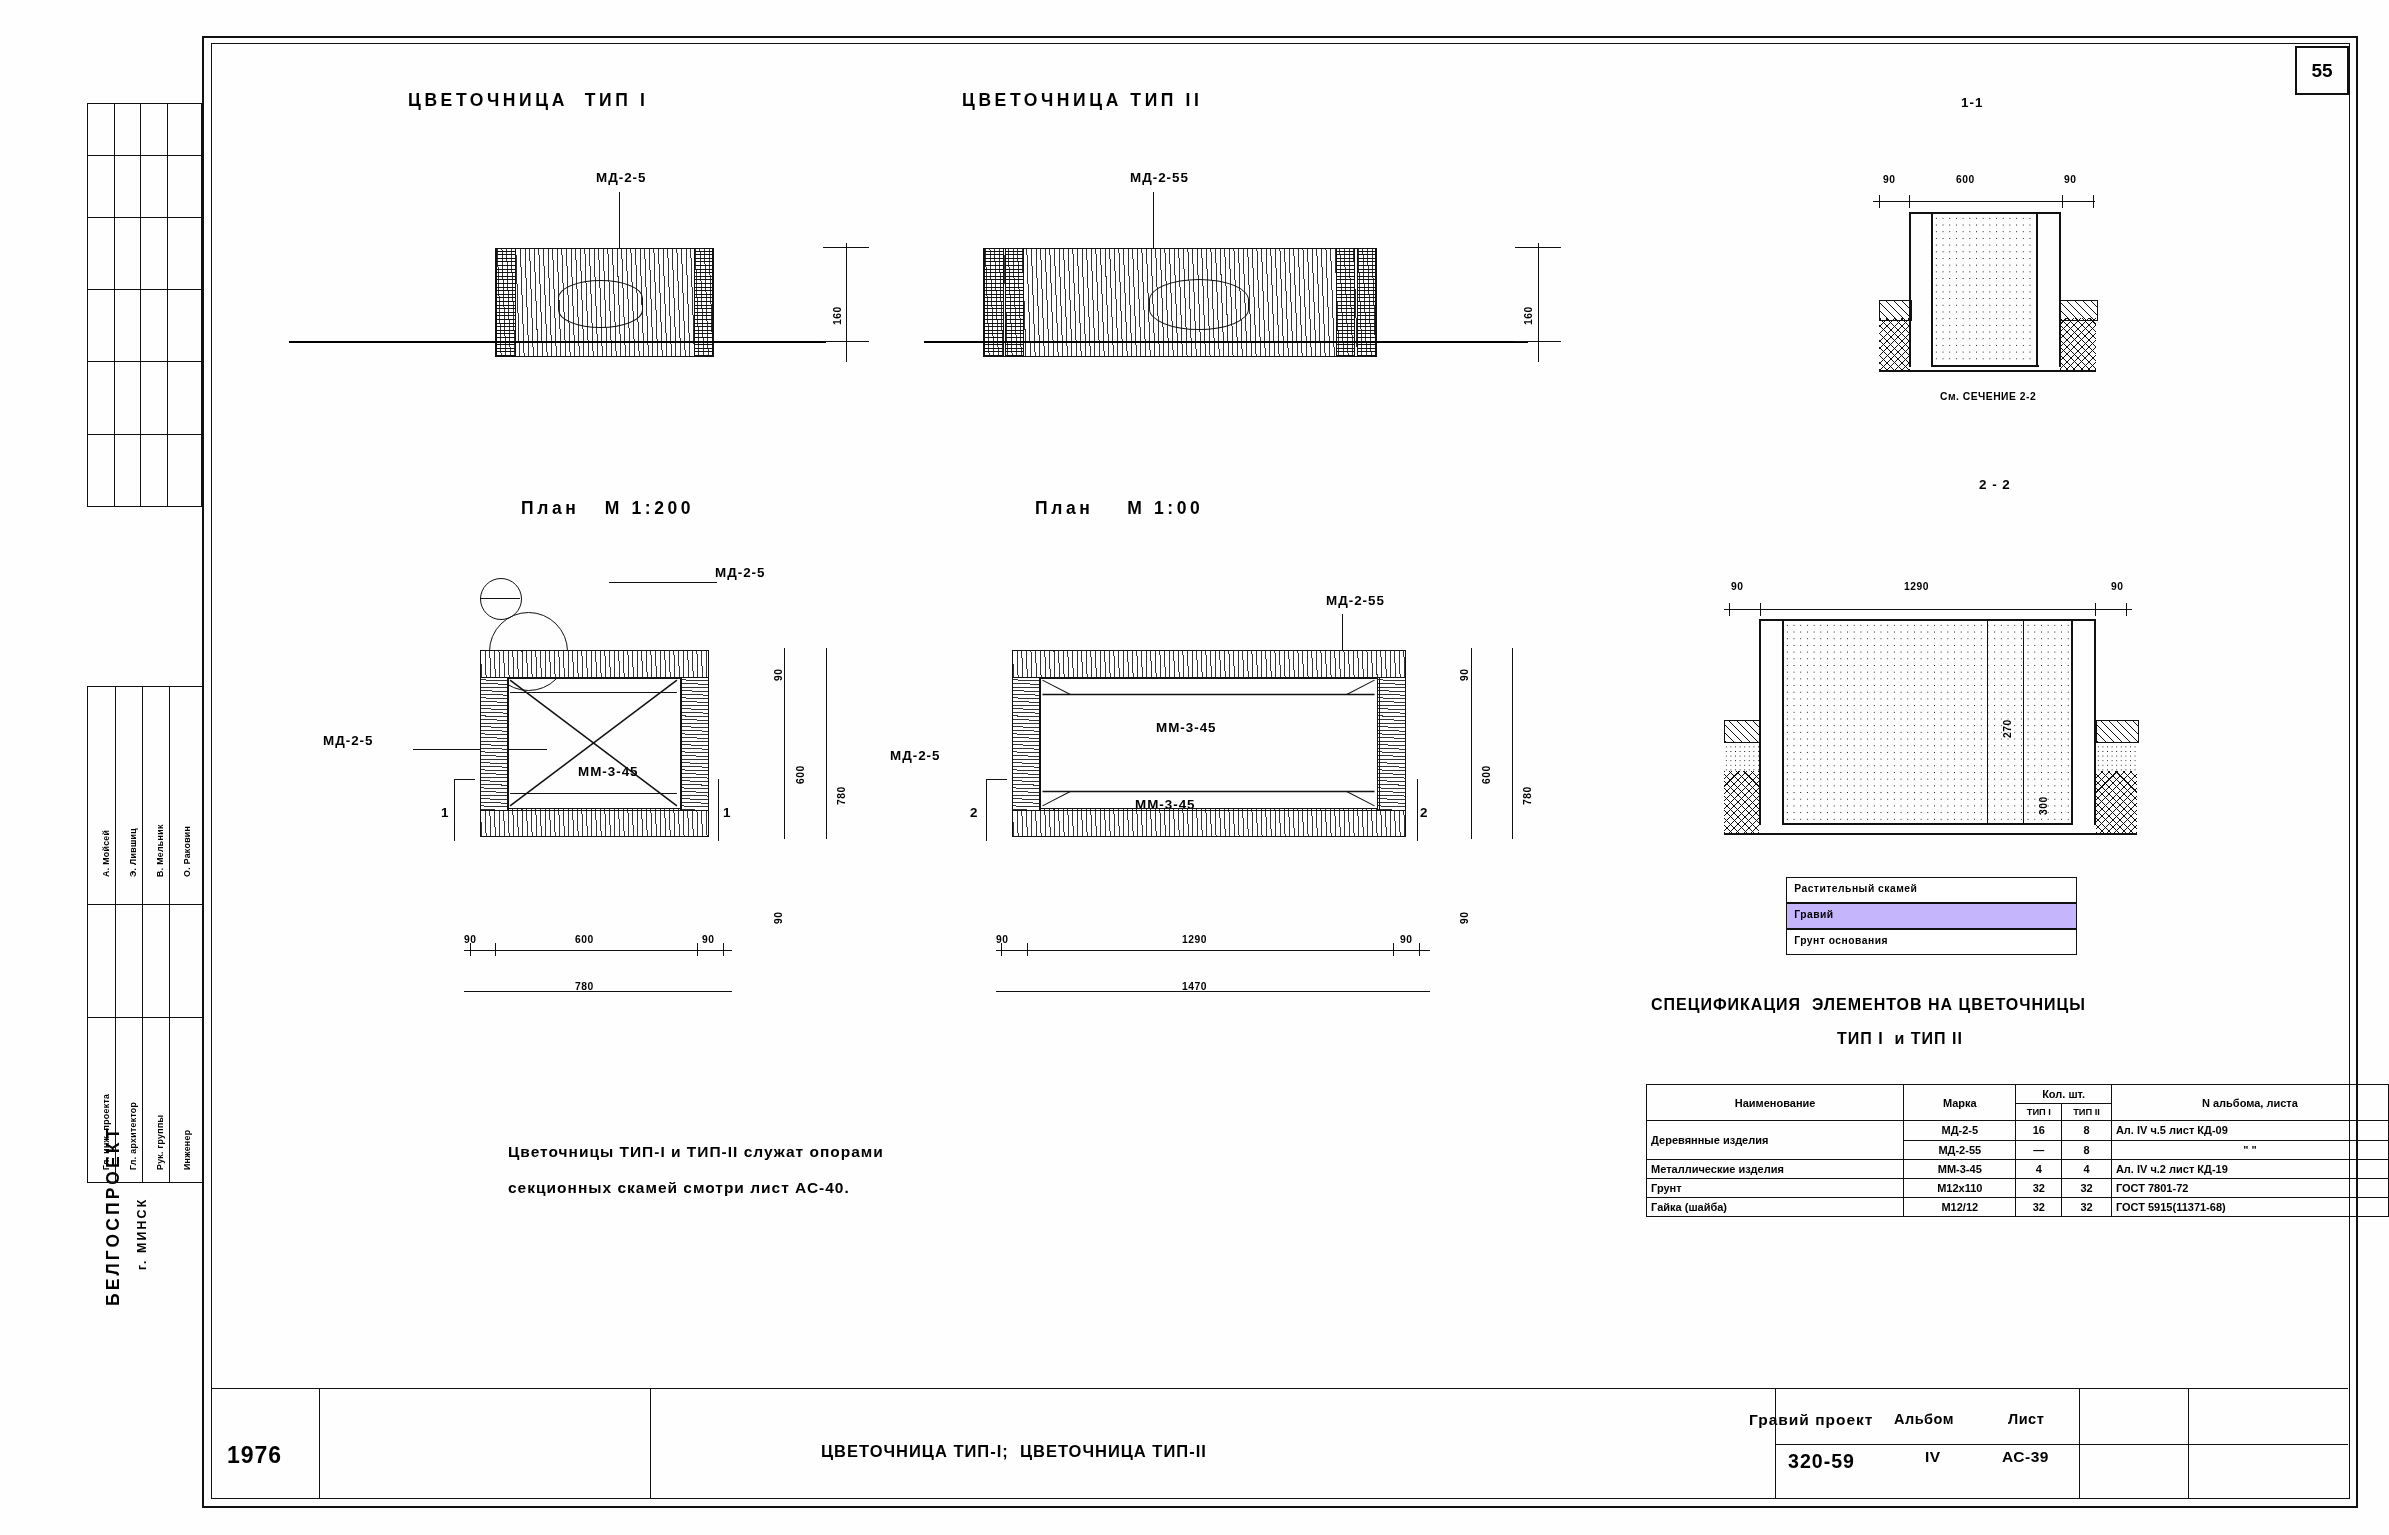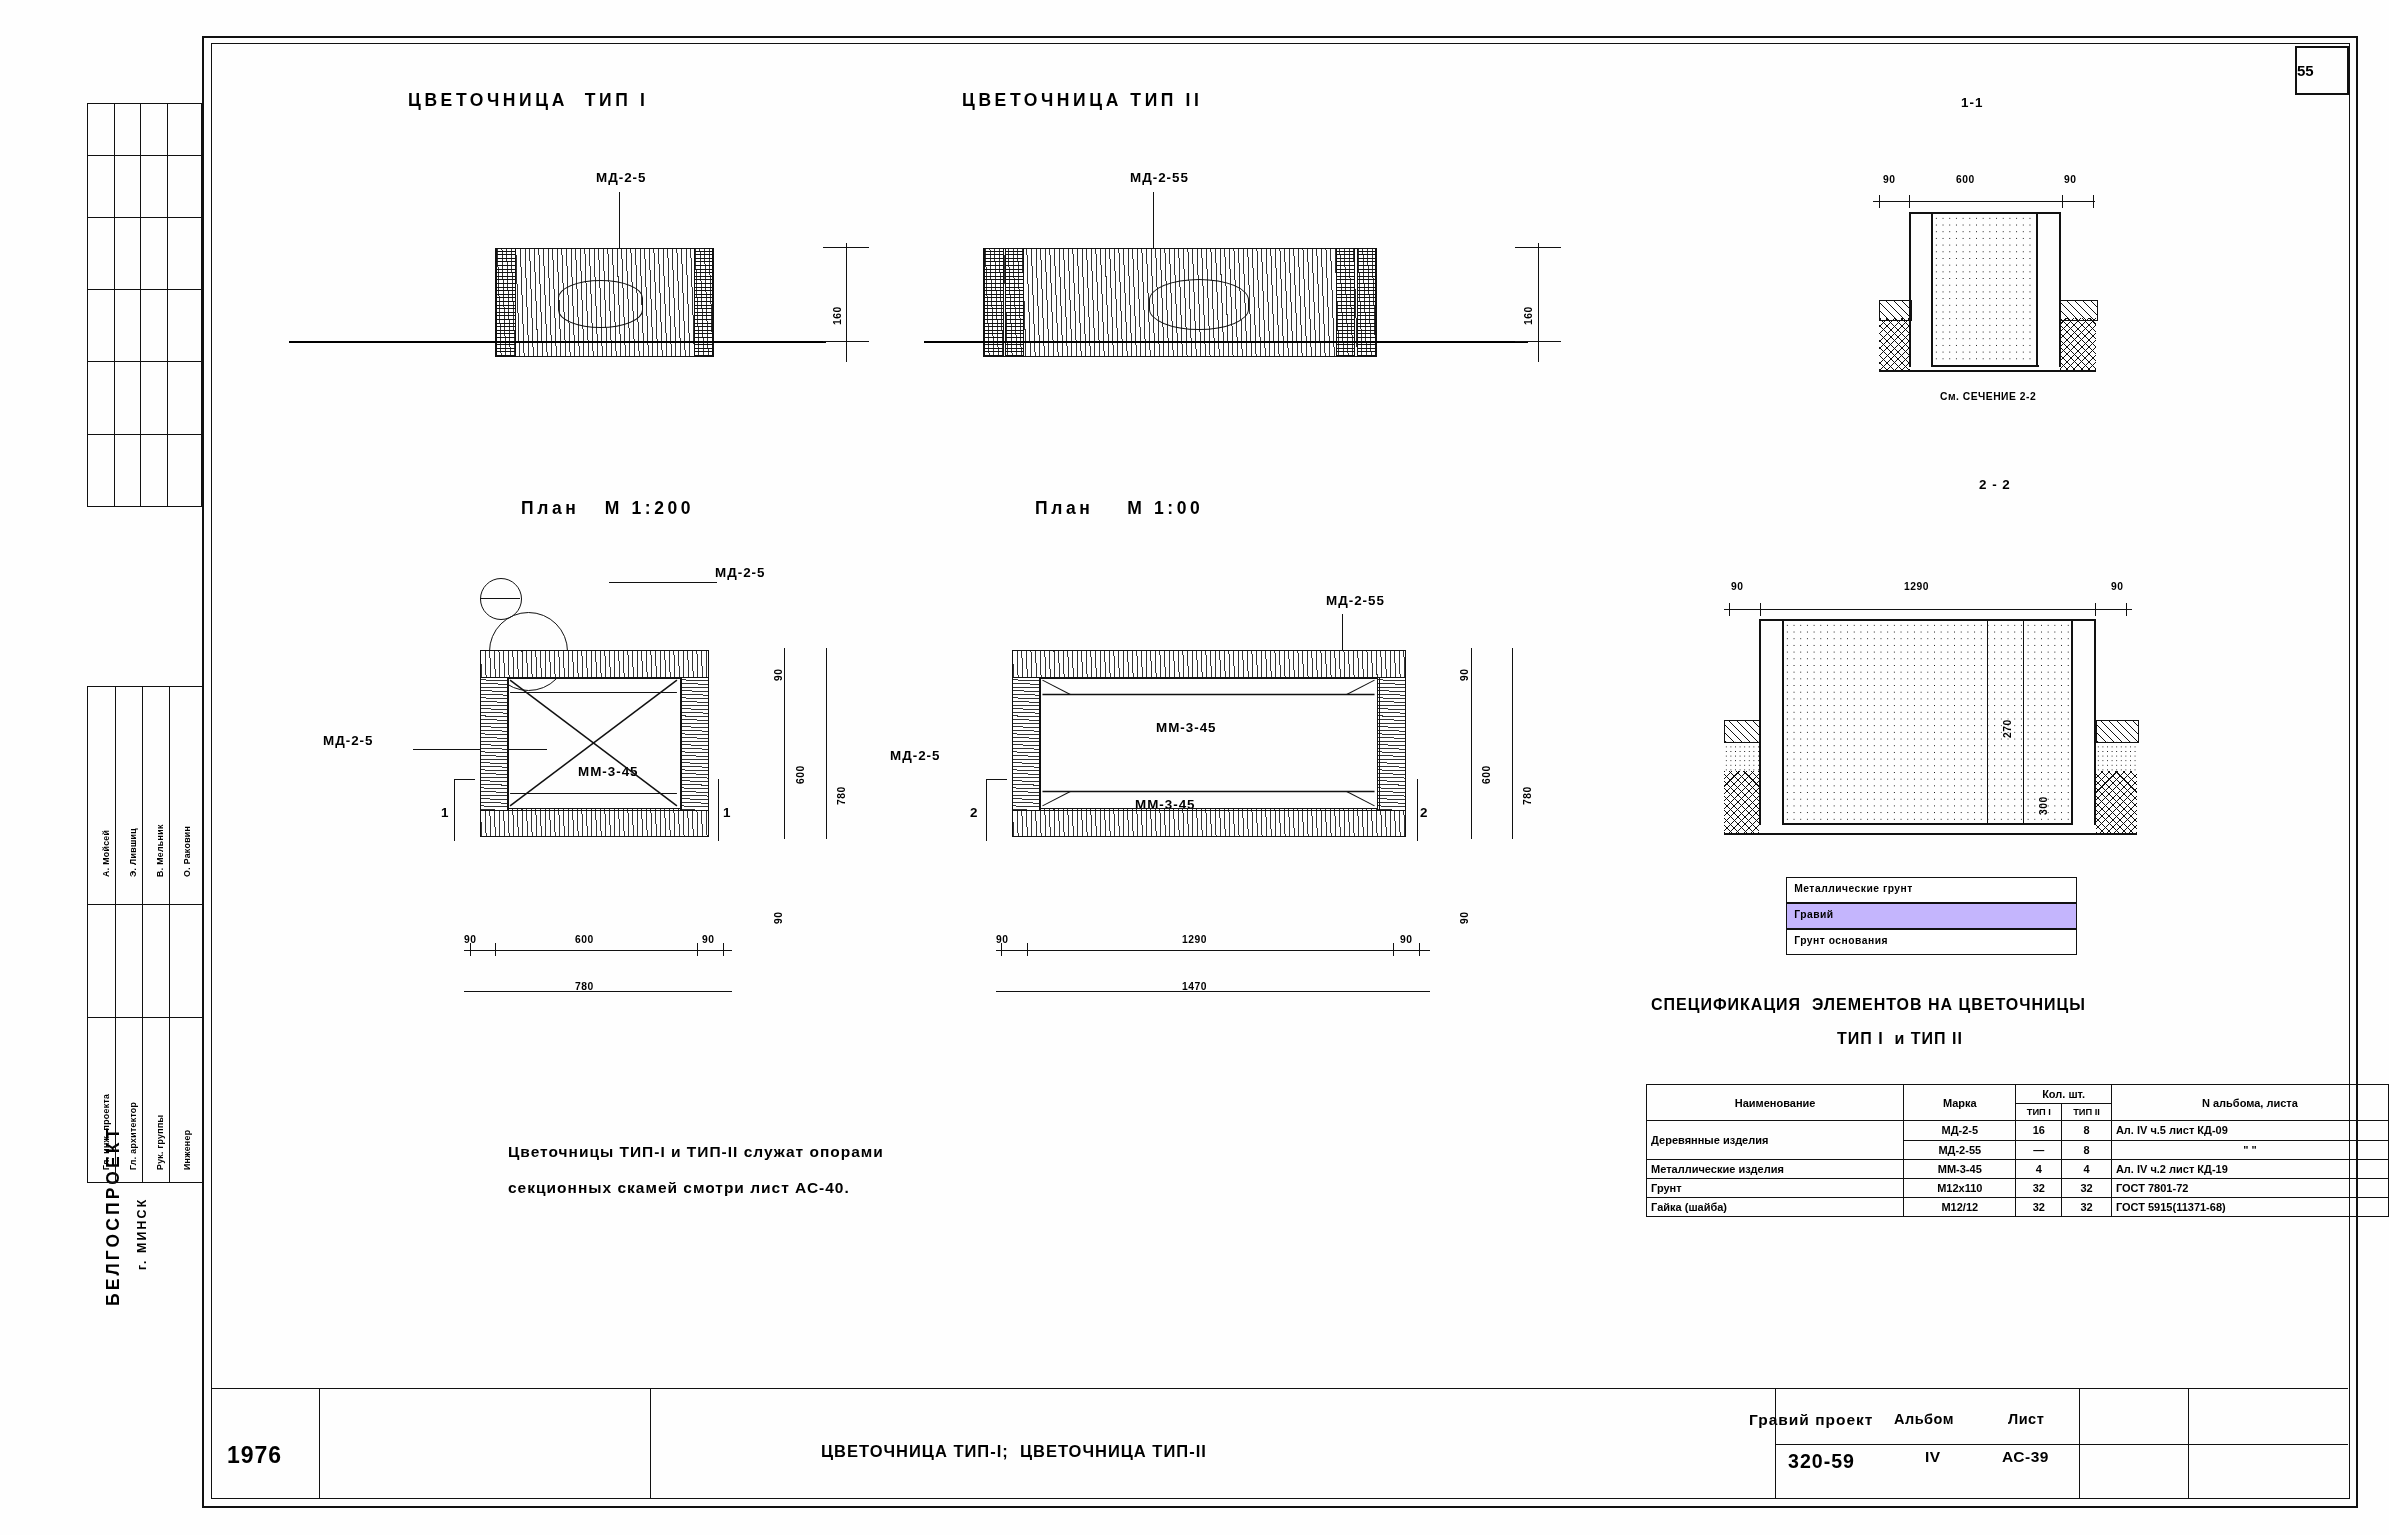--- a/index.html
+++ b/index.html
@@ -40,21 +40,21 @@
   .spec td,.spec th{border:1px solid #111;padding:3.1px 4.1px;text-align:center;white-space:nowrap;}
   .spec th{font-size:11px;}
   .spec td.l{text-align:left;}
   
   .tb{position:absolute;left:211px;top:1388px;width:2137px;height:109px;border-top:1.5px solid #111;}
   .tbcell{position:absolute;border-left:1.5px solid #111;height:109px;}
   
   .stampcol{position:absolute;left:87px;top:686px;width:115px;height:495px;border:1.5px solid #111;}
   .stamprow{position:absolute;border-right:1px solid #111;top:0;bottom:0;}
   .pagebox{position:absolute;left:2295px;top:46px;width:50px;height:45px;border:2.1px solid #111;
-     display:flex;align-items:center;justify-content:flex-start;font-size:15px;font-weight:bold;}
+     display:flex;align-items:center;justify-content:center;font-size:19px;font-weight:bold;}
   .tick{position:absolute;width:1px;height:13.4px;background:#111;}
   .circle{position:absolute;border:1.5px solid #111;border-radius:50%;}
 </style>
 </head>
 <body>
 
 <div class="sheet">
 
   <div class="frame-outer"></div>
   <div class="frame-inner"></div>
@@ -322,21 +322,21 @@
     <div class="dots" style="position:absolute;left:60px;top:3.1px;width:287px;height:200px;"></div>
     <div class="ln hl" style="left:0;top:214px;width:413px;height:1.5px;"></div>
 
     <div class="ln vl" style="left:263px;top:0;height:206px;"></div>
     <div class="ln vl" style="left:299px;top:0;height:206px;"></div>
   </div>
   <div class="txt sm" style="left:2002px;top:738px;transform:rotate(-90deg);transform-origin:0 0;">270</div>
   <div class="txt sm" style="left:2038px;top:815px;transform:rotate(-90deg);transform-origin:0 0;">300</div>
 
   <div style="position:absolute;left:1786px;top:877px;width:289px;height:24px;border:1.5px solid #111;background:#fff;">
-    <span class="txt sm" style="left:7.2px;top:5.2px;">Металлические грунт</span>
+    <span class="txt sm" style="left:7.2px;top:5.2px;">Растительный скамей</span>
   </div>
   <div style="position:absolute;left:1786px;top:903px;width:289px;height:24px;border:1.5px solid #111;background:#c4b5fd;">
     <span class="txt sm" style="left:7.2px;top:5.2px;">Гравий</span>
   </div>
   <div style="position:absolute;left:1786px;top:929px;width:289px;height:24px;border:1.5px solid #111;background:#fff;">
     <span class="txt sm" style="left:7.2px;top:5.2px;">Грунт основания</span>
   </div>
 
   <div class="txt" style="left:1651px;top:996px;font-size:16px;letter-spacing:1px;text-align:right;">СПЕЦИФИКАЦИЯ  ЭЛЕМЕНТОВ НА ЦВЕТОЧНИЦЫ</div>
   <div class="txt" style="left:1837px;top:1030px;font-size:16px;letter-spacing:1px;">ТИП I  и ТИП II</div>

